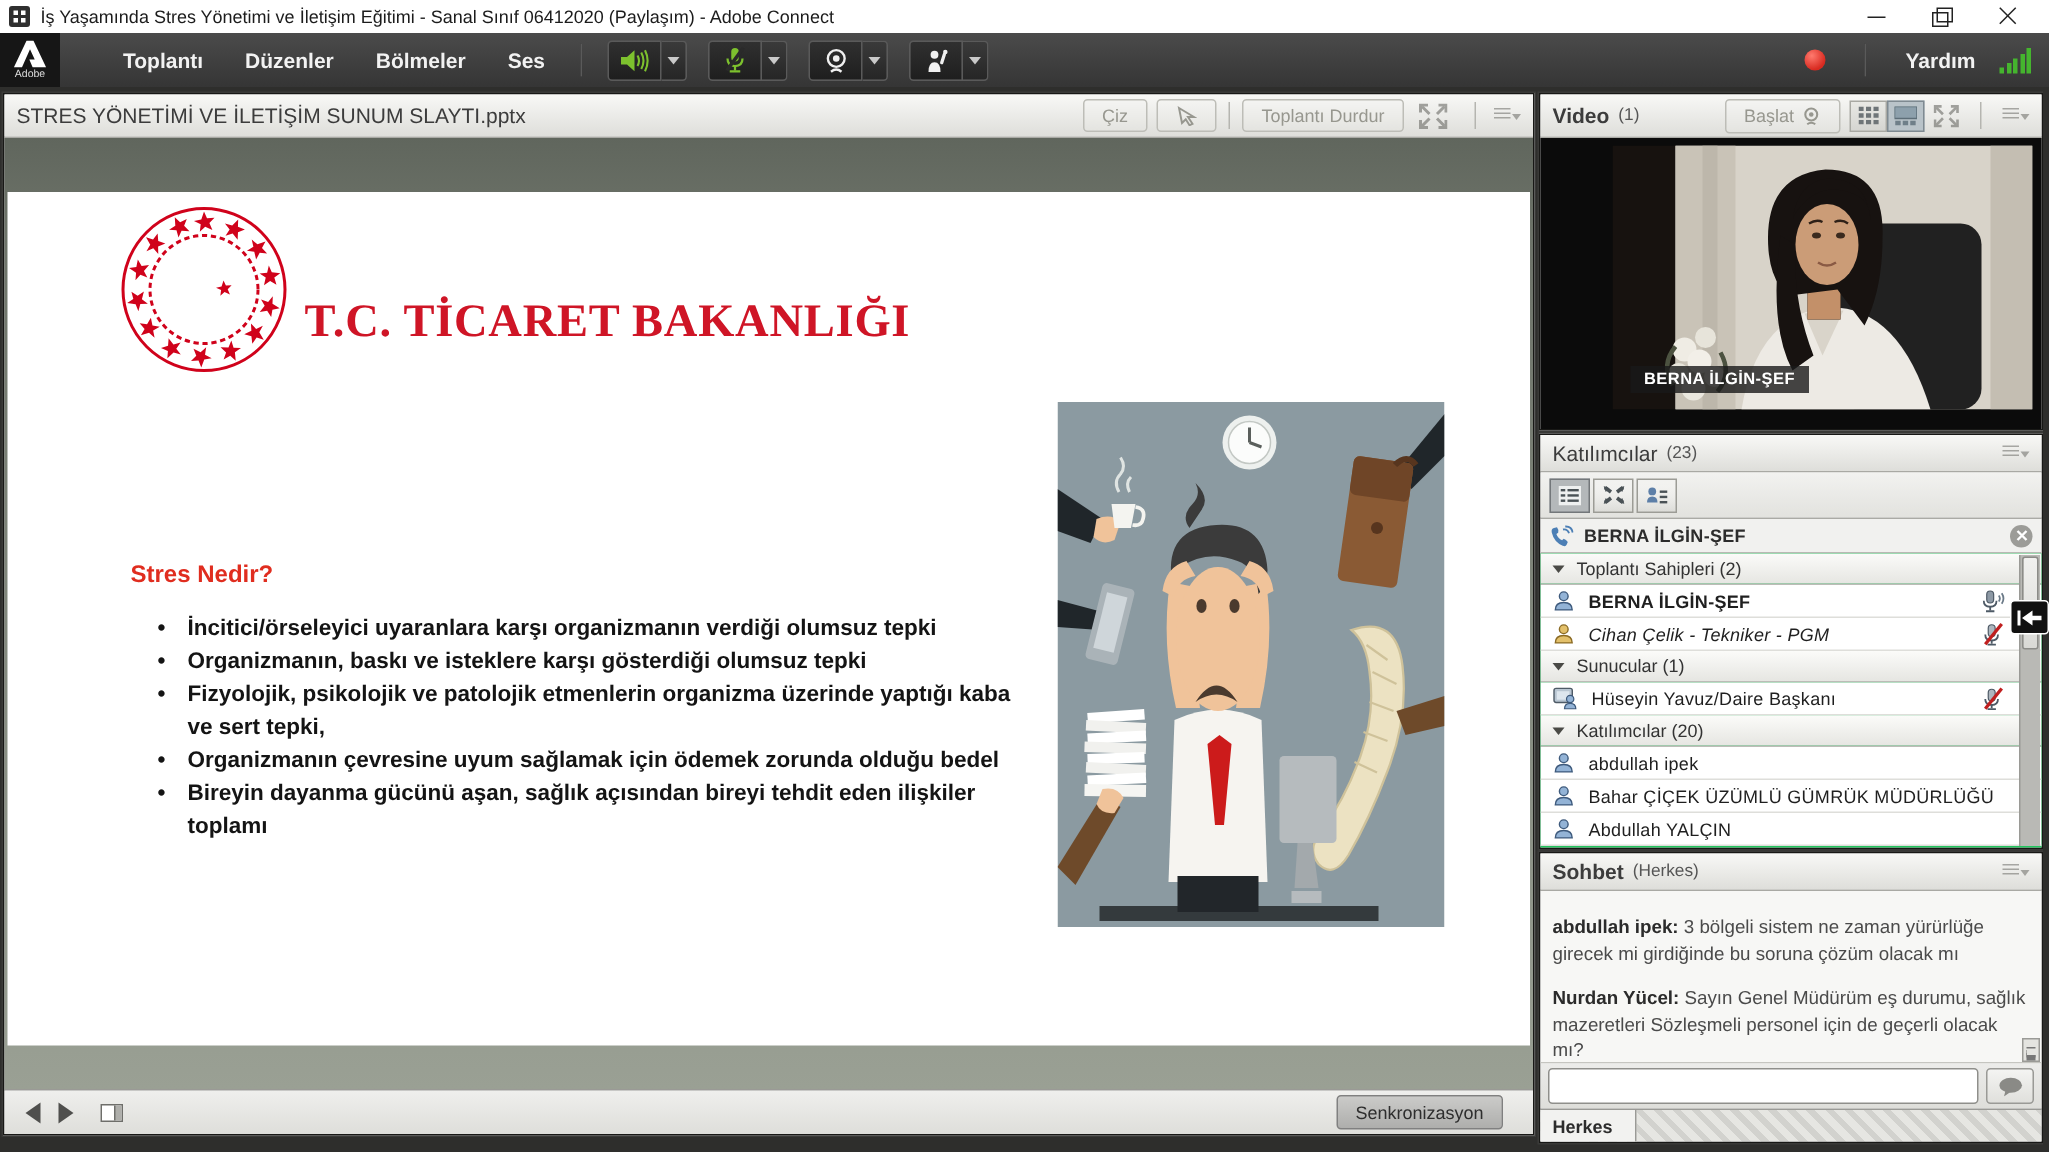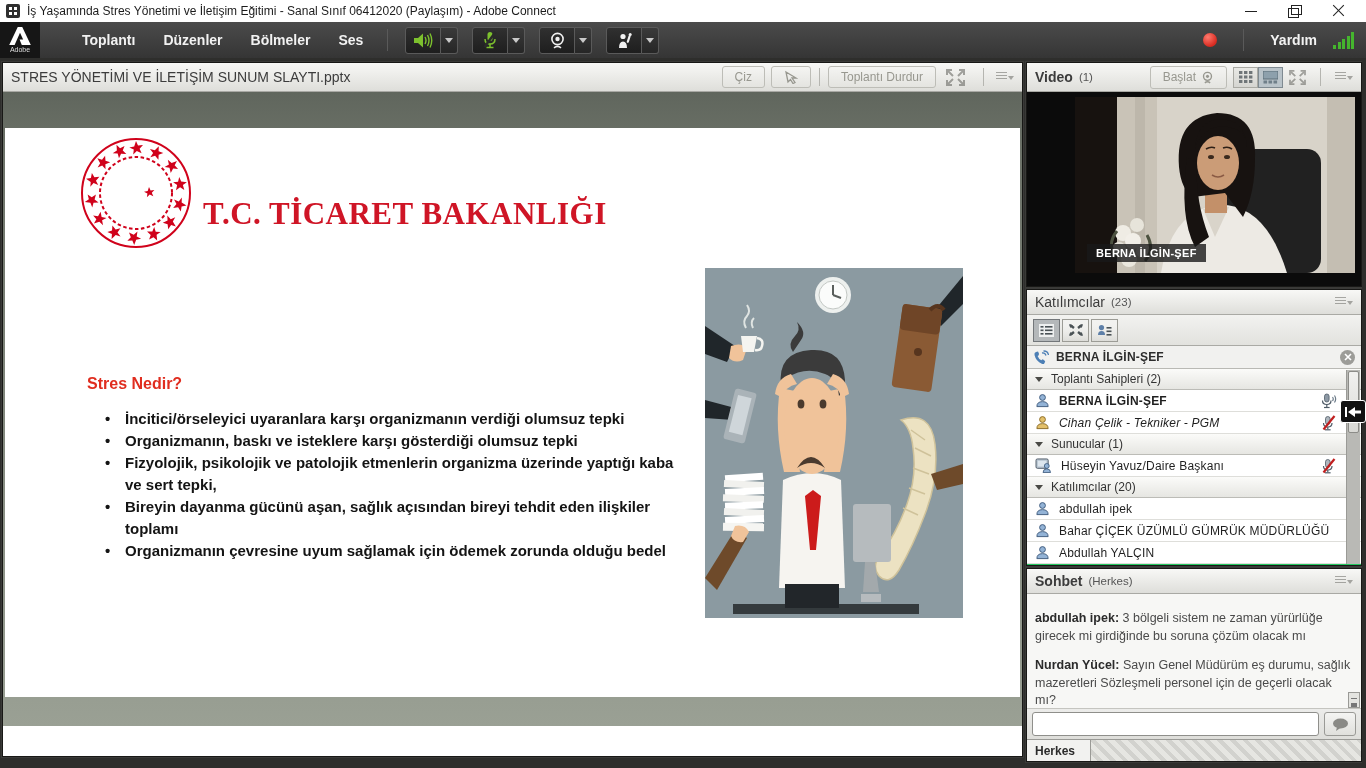--- a/index.html
+++ b/index.html
@@ -261,22 +261,22 @@
           <path d="M70 51 l1.6 3.4 3.8-.3-2.6 2.7 1.5 3.5-3.6-1.7-2.8 2.6.5-3.8-3.4-1.6 3.7-.8z" fill="#d0021b"></path>
         </svg>
 
         <div class="ministry-title">T.C. TİCARET BAKANLIĞI</div>
         <div class="slide-heading">Stres Nedir?</div>
 
         <div class="bullets">
           <div class="bullet">İncitici/örseleyici uyaranlara karşı organizmanın verdiği olumsuz tepki</div>
           <div class="bullet">Organizmanın, baskı ve isteklere karşı gösterdiği olumsuz tepki</div>
           <div class="bullet">Fizyolojik, psikolojik ve patolojik etmenlerin organizma üzerinde yaptığı kaba ve sert tepki,</div>
+          <div class="bullet">Organizmanın çevresine uyum sağlamak için ödemek zorunda olduğu bedel</div>
           <div class="bullet">Bireyin dayanma gücünü aşan, sağlık açısından bireyi tehdit eden ilişkiler toplamı</div>
-          <div class="bullet">Organizmanın çevresine uyum sağlamak için ödemek zorunda olduğu bedel</div>
         </div>
 
         <svg class="illustration" viewBox="0 0 258 350" preserveAspectRatio="none">
           <rect width="258" height="350" fill="#8b9aa1"></rect>
 
           <circle cx="128" cy="27" r="18" fill="#edf0ee"></circle>
           <circle cx="128" cy="27" r="14" fill="#fbfcfb" stroke="#c3c8c4" stroke-width="1"></circle>
           <line x1="128" y1="27" x2="128" y2="17" stroke="#5a5f5c" stroke-width="2"></line>
           <line x1="128" y1="27" x2="136" y2="30" stroke="#5a5f5c" stroke-width="2"></line>
 
@@ -330,20 +330,26 @@
           <path d="M70,126 q2,-16 16,-20 l6,10 q-12,2 -14,14 Z" fill="#f0c39a"></path>
           <path d="M144,126 q-2,-16 -16,-20 l-6,10 q12,2 14,14 Z" fill="#f0c39a"></path>
 
           <rect x="148" y="236" width="38" height="58" rx="3" fill="#b6bbbe"></rect>
           <path d="M160,294 l10,0 4,30 -16,0 Z" fill="#a3a9ac"></path>
           <rect x="156" y="326" width="20" height="8" fill="#b6bbbe"></rect>
         </svg>
       </div>
     </div>
 
+    <div class="share-footer">
+      <span class="nav-arrow nav-back"></span>
+      <span class="nav-arrow nav-fwd"></span>
+      <span class="panel-toggle-icon"></span>
+      <button class="sync-btn">Senkronizasyon</button>
+    </div>
   </div>
 
   <div class="pod" id="video-pod">
     <div class="pod-header">
       <span class="pod-title" style="font-weight:700;">Video</span>
       <span class="pod-count">(1)</span>
       <span style="margin-left:auto; display:flex; align-items:center; gap:6px;">
         <button class="ghost-btn video-hdr-btn">
           <span>Başlat</span>
           <svg width="13" height="13" viewBox="0 0 17 17">

